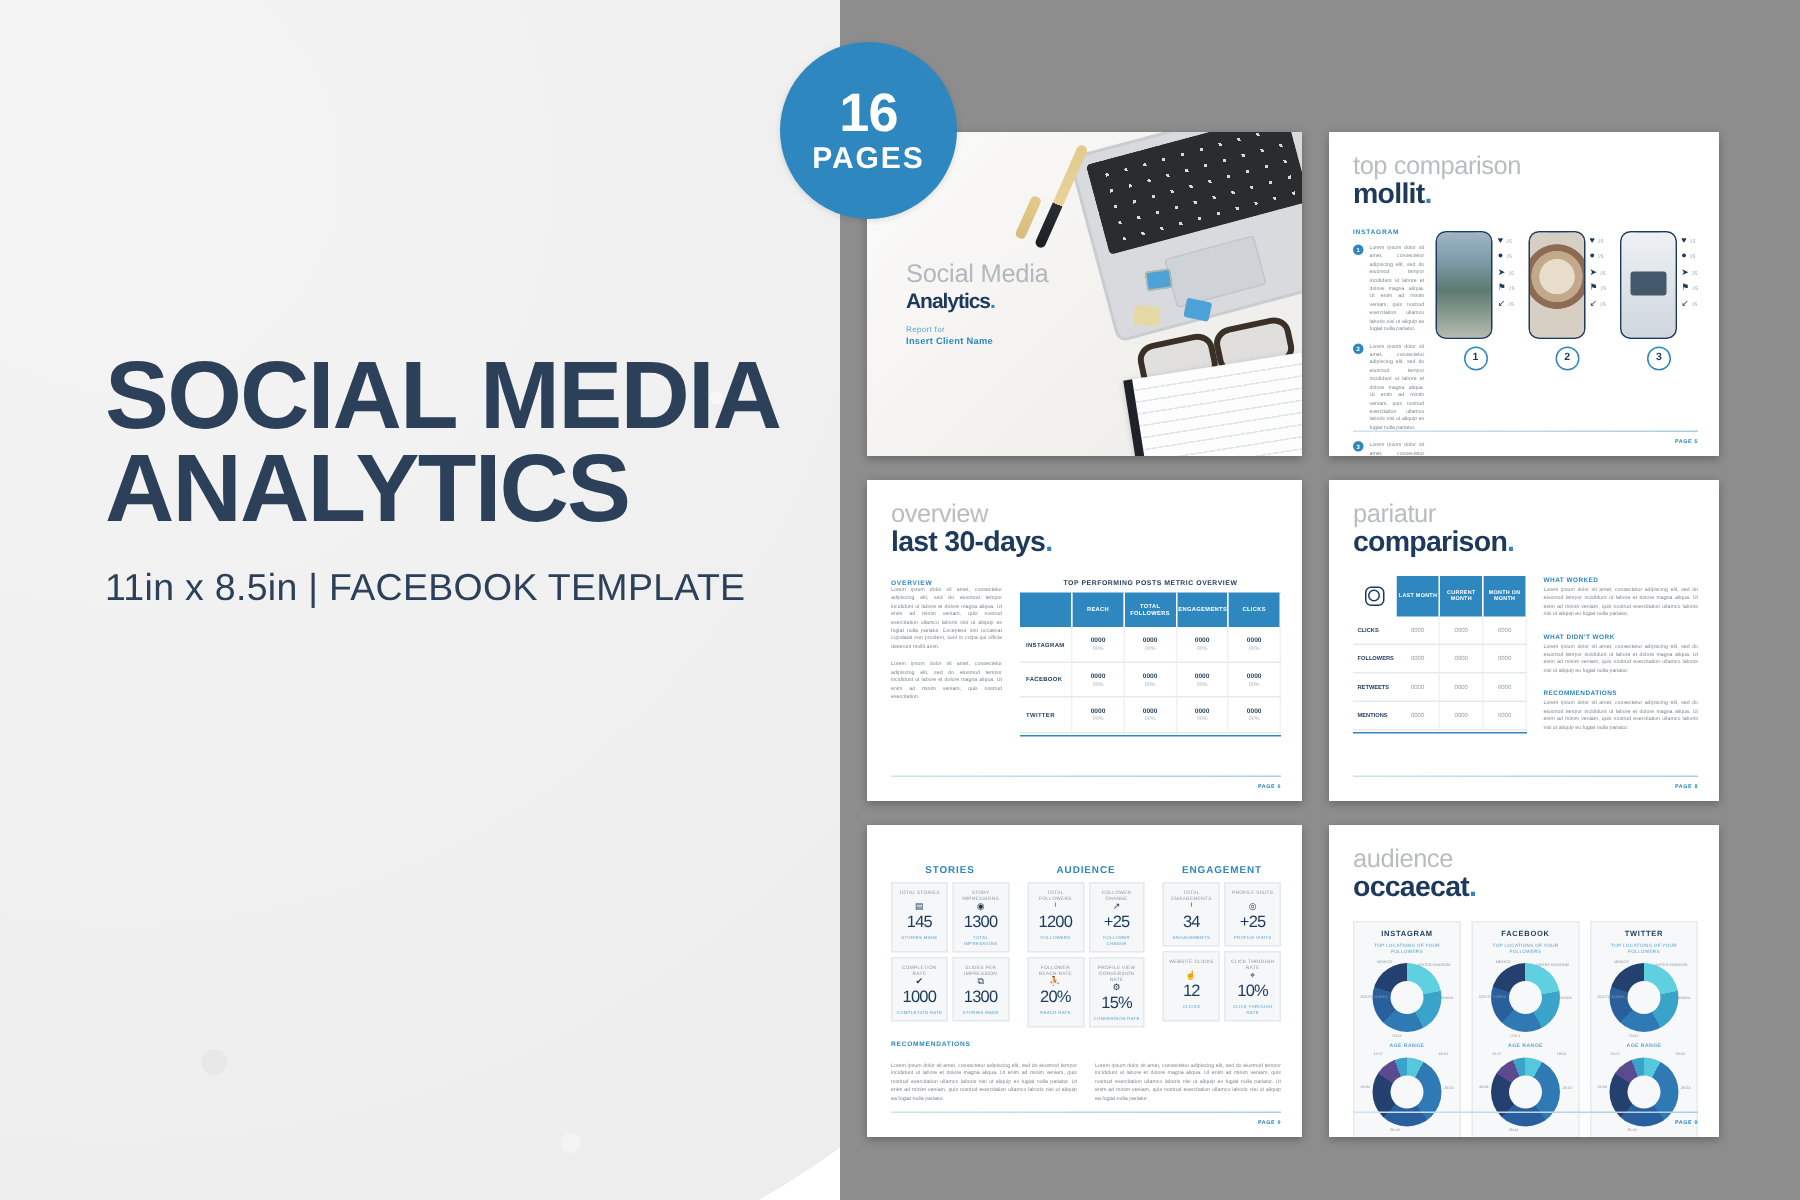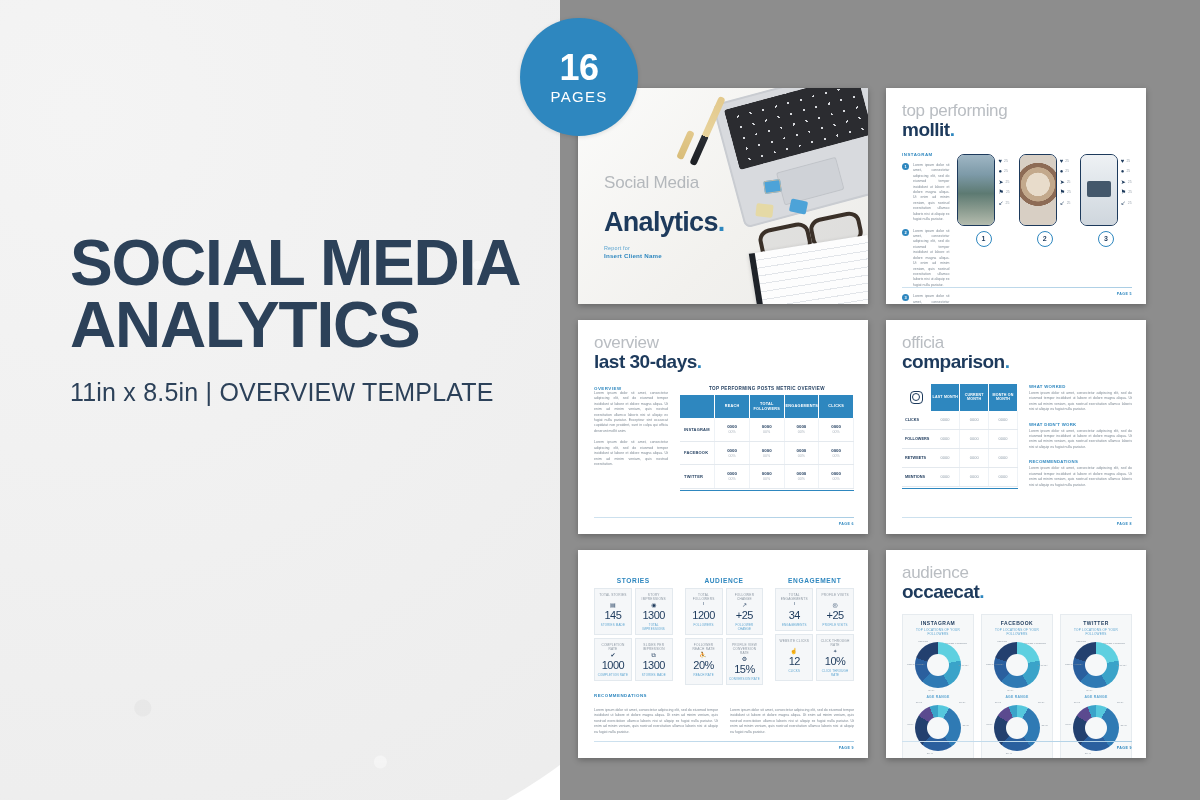--- a/index.html
+++ b/index.html
@@ -53,29 +53,29 @@
     text-transform: uppercase;
   }
   .promo-sub {
     margin-top: 22px;
     font-size: 25px; font-weight: 400; color: #2c4159;
     letter-spacing: .2px;
   }
 
   
   .badge {
-    position: absolute; left: 520px; top: 18px;
+    position: absolute; left: 520px; top: 28px;
     width: 118px; height: 118px; border-radius: 50%;
     background: #2e87bf; z-index: 40;
     display: flex; flex-direction: column;
     align-items: center; justify-content: center;
     color: #ffffff; box-shadow: 0 1px 4px rgba(0,0,0,.12);
   }
   .badge-count { font-size: 36px; font-weight: 700; line-height: 1; letter-spacing: -.5px; }
-  .badge-label { font-size: 15px; font-weight: 400; letter-spacing: 1.3px; margin-top: 2px; }
+  .badge-label { font-size: 20px; font-weight: 700; letter-spacing: 1.3px; margin-top: 2px; }
 
   
   .mat {
     position: absolute;
     left: 560px; top: 0; width: 640px; height: 800px;
     background: #8d8d8d; z-index: 3;
   }
   .grid {
     position: absolute; left: 560px; top: 0;
     width: 640px; height: 800px; z-index: 4;
@@ -165,21 +165,21 @@
   .glasses::before { left: 0; }
   .glasses::after  { right: 0; }
   .notebook {
     position: absolute; right: -6px; bottom: -16px; width: 120px; height: 76px;
     transform: rotate(-9deg); background: #fdfdfd;
     border-left: 6px solid #1e2228; box-shadow: 0 1px 4px rgba(0,0,0,.18);
     background-image: repeating-linear-gradient(180deg, transparent 0 7px, #e2e5e9 7px 8px);
   }
   .cover-text { position: absolute; left: 26px; top: 86px; z-index: 3; }
   .cover-t1 { font-size: 17px; color: #b4b8bc; font-weight: 400; letter-spacing: -.2px; line-height: 1; }
-  .cover-t2 { font-size: 27px; color: #1d3a5c; font-weight: 700; letter-spacing: -.7px; line-height: 1.05; margin-top: 17px; }
+  .cover-t2 { font-size: 14px; color: #1d3a5c; font-weight: 700; letter-spacing: -.7px; line-height: 1.05; margin-top: 2px; }
   .cover-t2 .dot { color: #2e87bf; }
   .cover-t3 { font-size: 5.4px; color: #5aa4d1; margin-top: 9px; letter-spacing: .2px; }
   .cover-t4 { font-size: 6.2px; color: #2e87bf; font-weight: 700; letter-spacing: .2px; margin-top: 1px; }
 
   
   .posts-body { display: flex; gap: 8px; margin-top: 12px; }
   .posts-left { width: 86px; }
   .bullet-row { display: flex; gap: 4px; margin-top: 6px; }
   .bullet {
     flex: 0 0 auto; width: 7px; height: 7px; border-radius: 50%;
@@ -325,21 +325,21 @@
 
 <div class="stage">
 
   <div class="bg-circle"></div>
 
   <div class="promo">
     <div class="promo-title">
       <div>SOCIAL MEDIA</div>
       <div>ANALYTICS</div>
     </div>
-    <div class="promo-sub">11in x 8.5in | OVERVIEW TEMPLATE</div>
+    <div class="promo-sub">11in x 8.5in | FACEBOOK TEMPLATE</div>
   </div>
 
   <div class="mat"></div>
 
   <div class="grid">
 
     <div class="slide cover">
       <div class="desk">
         <div class="laptop">
           <div class="keys"></div>
@@ -358,21 +358,21 @@
         <div class="cover-t2">
           <span>Analytics</span><span class="dot">.</span>
         </div>
         <div class="cover-t3">Report for</div>
         <div class="cover-t4">Insert Client Name</div>
       </div>
     </div>
 
     <div class="slide">
       <div class="slide-inner">
-        <div class="hd-light">top performing</div>
+        <div class="hd-light">top comparison</div>
         <div class="hd-bold">
           <span>mollit</span><span class="dot">.</span>
         </div>
 
         <div class="posts-body">
           <div class="posts-left">
             <div class="sec-label">INSTAGRAM</div>
             <div class="bullet-row">
               <span class="bullet">1</span>
               <span class="lorem">Lorem ipsum dolor sit amet, consectetur adipiscing elit, sed do eiusmod tempor incididunt ut labore et dolore magna aliqua. Ut enim ad minim veniam, quis nostrud exercitation ullamco laboris nisi ut aliquip ex fugiat nulla pariatur.</span>
@@ -581,21 +581,21 @@
           </div>
         </div>
 
         <div class="footer-rule"></div>
         <div class="page-num">PAGE 6</div>
       </div>
     </div>
 
     <div class="slide">
       <div class="slide-inner">
-        <div class="hd-light">officia</div>
+        <div class="hd-light">pariatur</div>
         <div class="hd-bold">
           <span>comparison</span><span class="dot">.</span>
         </div>
 
         <div class="ins-body">
           <div class="ins-left">
             <table class="cmp">
               <thead>
                 <tr>
                   <th class="ig-cell">

